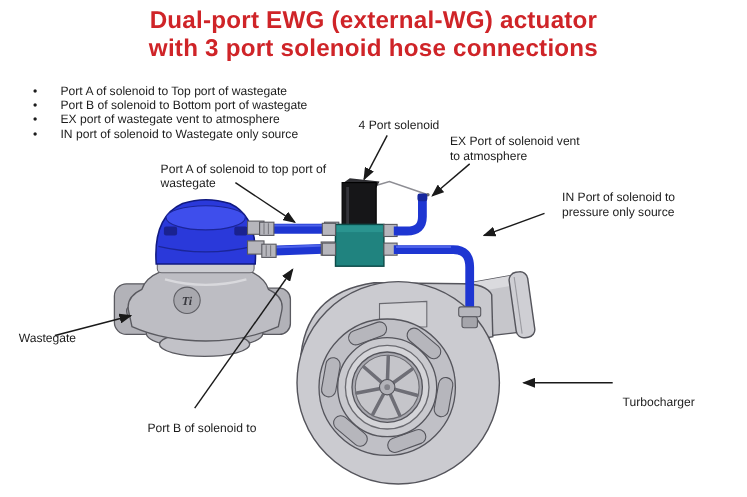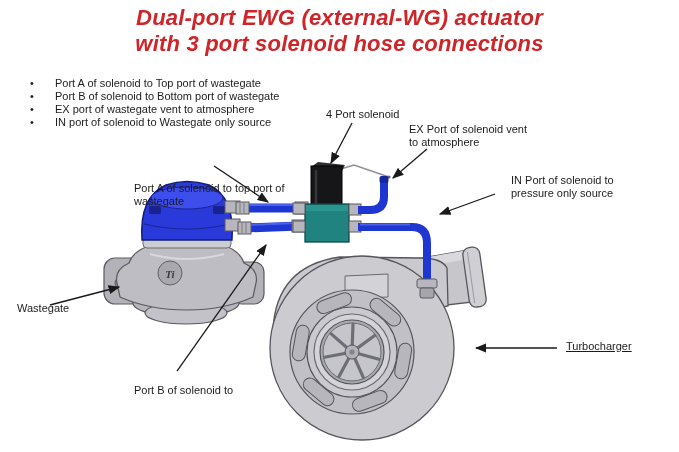--- a/index.html
+++ b/index.html
@@ -4,21 +4,20 @@
 <style>
   html,body { margin:0; padding:0; background:#ffffff; }
   .canvas {
     position:relative; width:679px; height:452px; background:#ffffff;
     font-family:"Liberation Sans", sans-serif; overflow:hidden;
   }
   .title {
     position:absolute; top:5px; left:0; width:679px; text-align:center;
     color:#cf2428; font-weight:bold; font-size:22px; line-height:26px;
     letter-spacing:0.2px;
-    font-style:italic;
   }
   .notes { position:absolute; top:77px; left:30px; color:#1c1c1c; font-size:11px; }
   .note  { display:flex; height:13px; line-height:13px; }
   .note .dot { width:25px; text-align:left; font-size:11px; }
   .callout {
     position:absolute; color:#1c1c1c; font-size:11px; line-height:13px;
     white-space:nowrap;
   }
   svg.scene { position:absolute; top:0; left:0; }
 </style>
@@ -174,21 +173,21 @@
       <line x1="214" y1="166" x2="268" y2="202" marker-end="url(#ah)"></line>
       <line x1="352" y1="123" x2="331" y2="163" marker-end="url(#ah)"></line>
       <line x1="427" y1="149" x2="393" y2="178" marker-end="url(#ah)"></line>
       <line x1="495" y1="194" x2="440" y2="214" marker-end="url(#ah)"></line>
       <line x1="50" y1="305" x2="119" y2="287" marker-end="url(#ah)"></line>
       <line x1="177" y1="371" x2="266" y2="245" marker-end="url(#ah)"></line>
       <line x1="557" y1="348" x2="476" y2="348" marker-end="url(#ah)"></line>
     </g>
   </svg>
 
-  <div class="callout" style="left:134px; top:148px;margin-top:34px;">
+  <div class="callout" style="left:146px; top:148px;">
     <div>Port A of solenoid to top port of</div>
     <div>wastegate</div>
   </div>
 
   <div class="callout" style="left:326px; top:108px;text-align:center;">
     <div>4 Port solenoid</div>
   </div>
 
   <div class="callout" style="left:409px; top:123px;">
     <div>EX Port of solenoid vent</div>
@@ -201,17 +200,17 @@
   </div>
 
   <div class="callout" style="left:17px; top:302px;">
     <div>Wastegate</div>
   </div>
 
   <div class="callout" style="left:134px; top:384px;">
     <div>Port B of solenoid to</div>
   </div>
 
-  <div class="callout" style="left:566px; top:340px;text-decoration:underline;">
+  <div class="callout" style="left:566px; top:360px;">
     <div>Turbocharger</div>
   </div>
 
 </div>
 
 </body></html>

